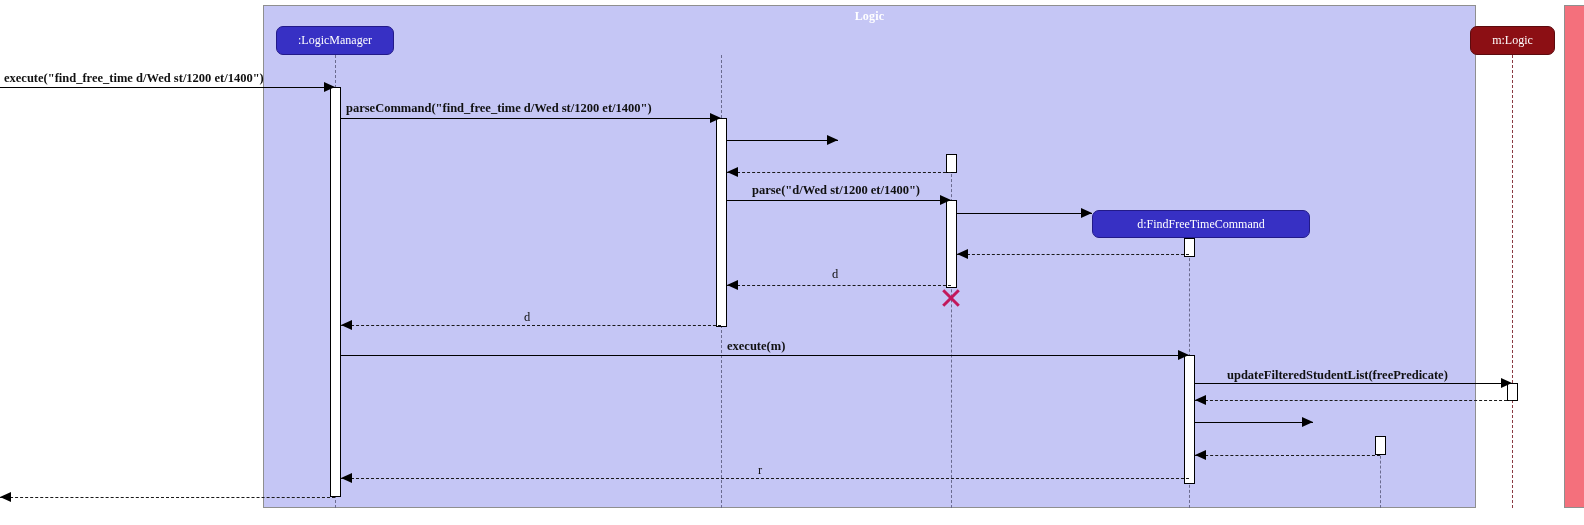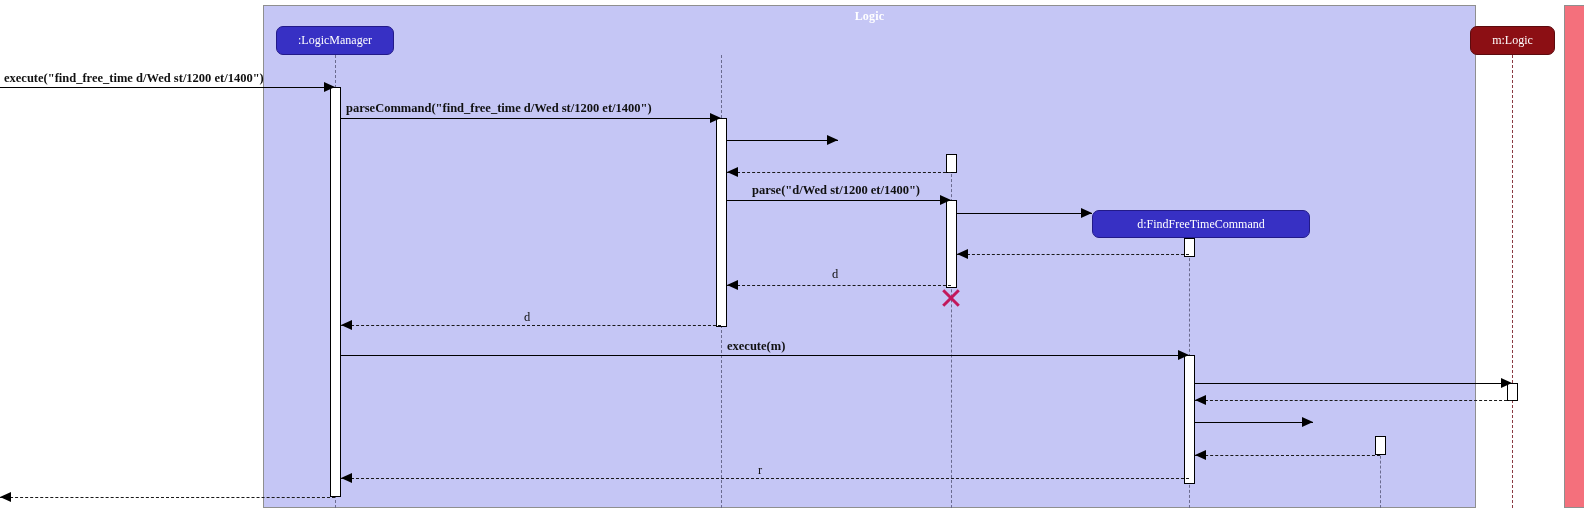--- a/index.html
+++ b/index.html
@@ -173,20 +173,21 @@
     <div class="arrow-head arrow-left" style="top: 280px; left: 727px;"></div>
     <div class="msg-label msg-label-plain" style="left: 832px; top: 267px;">d</div>
     <div class="msg msg-dashed" style="left: 341px; top: 325px; width: 380px;"></div>
     <div class="arrow-head arrow-left" style="top: 320px; left: 341px;"></div>
     <div class="msg-label msg-label-plain" style="left: 524px; top: 310px;">d</div>
     <div class="msg" style="left: 341px; top: 355px; width: 848px;"></div>
     <div class="arrow-head arrow-right" style="top: 350px; left: 1178px;"></div>
     <div class="msg-label" style="left: 727px; top: 339px;">execute(m)</div>
     <div class="msg" style="left: 1195px; top: 383px; width: 317px;"></div>
     <div class="arrow-head arrow-right" style="top: 378px; left: 1501px;"></div>
+    <div class="msg-label" style="left: 1227px; top: 368px;">updateFilteredStudentList(freePredicate)</div>
     <div class="msg msg-dashed" style="left: 1195px; top: 400px; width: 317px;"></div>
     <div class="arrow-head arrow-left" style="top: 395px; left: 1195px;"></div>
     <div class="msg" style="left: 1195px; top: 422px; width: 118px;"></div>
     <div class="arrow-head arrow-right" style="top: 417px; left: 1302px;"></div>
     <div class="msg msg-dashed" style="left: 1195px; top: 455px; width: 185px;"></div>
     <div class="arrow-head arrow-left" style="top: 450px; left: 1195px;"></div>
     <div class="msg msg-dashed" style="left: 341px; top: 478px; width: 848px;"></div>
     <div class="arrow-head arrow-left" style="top: 473px; left: 341px;"></div>
     <div class="msg-label msg-label-plain" style="left: 758px; top: 463px;">r</div>
     <div class="msg msg-dashed" style="left: 0px; top: 497px; width: 335px;"></div>

